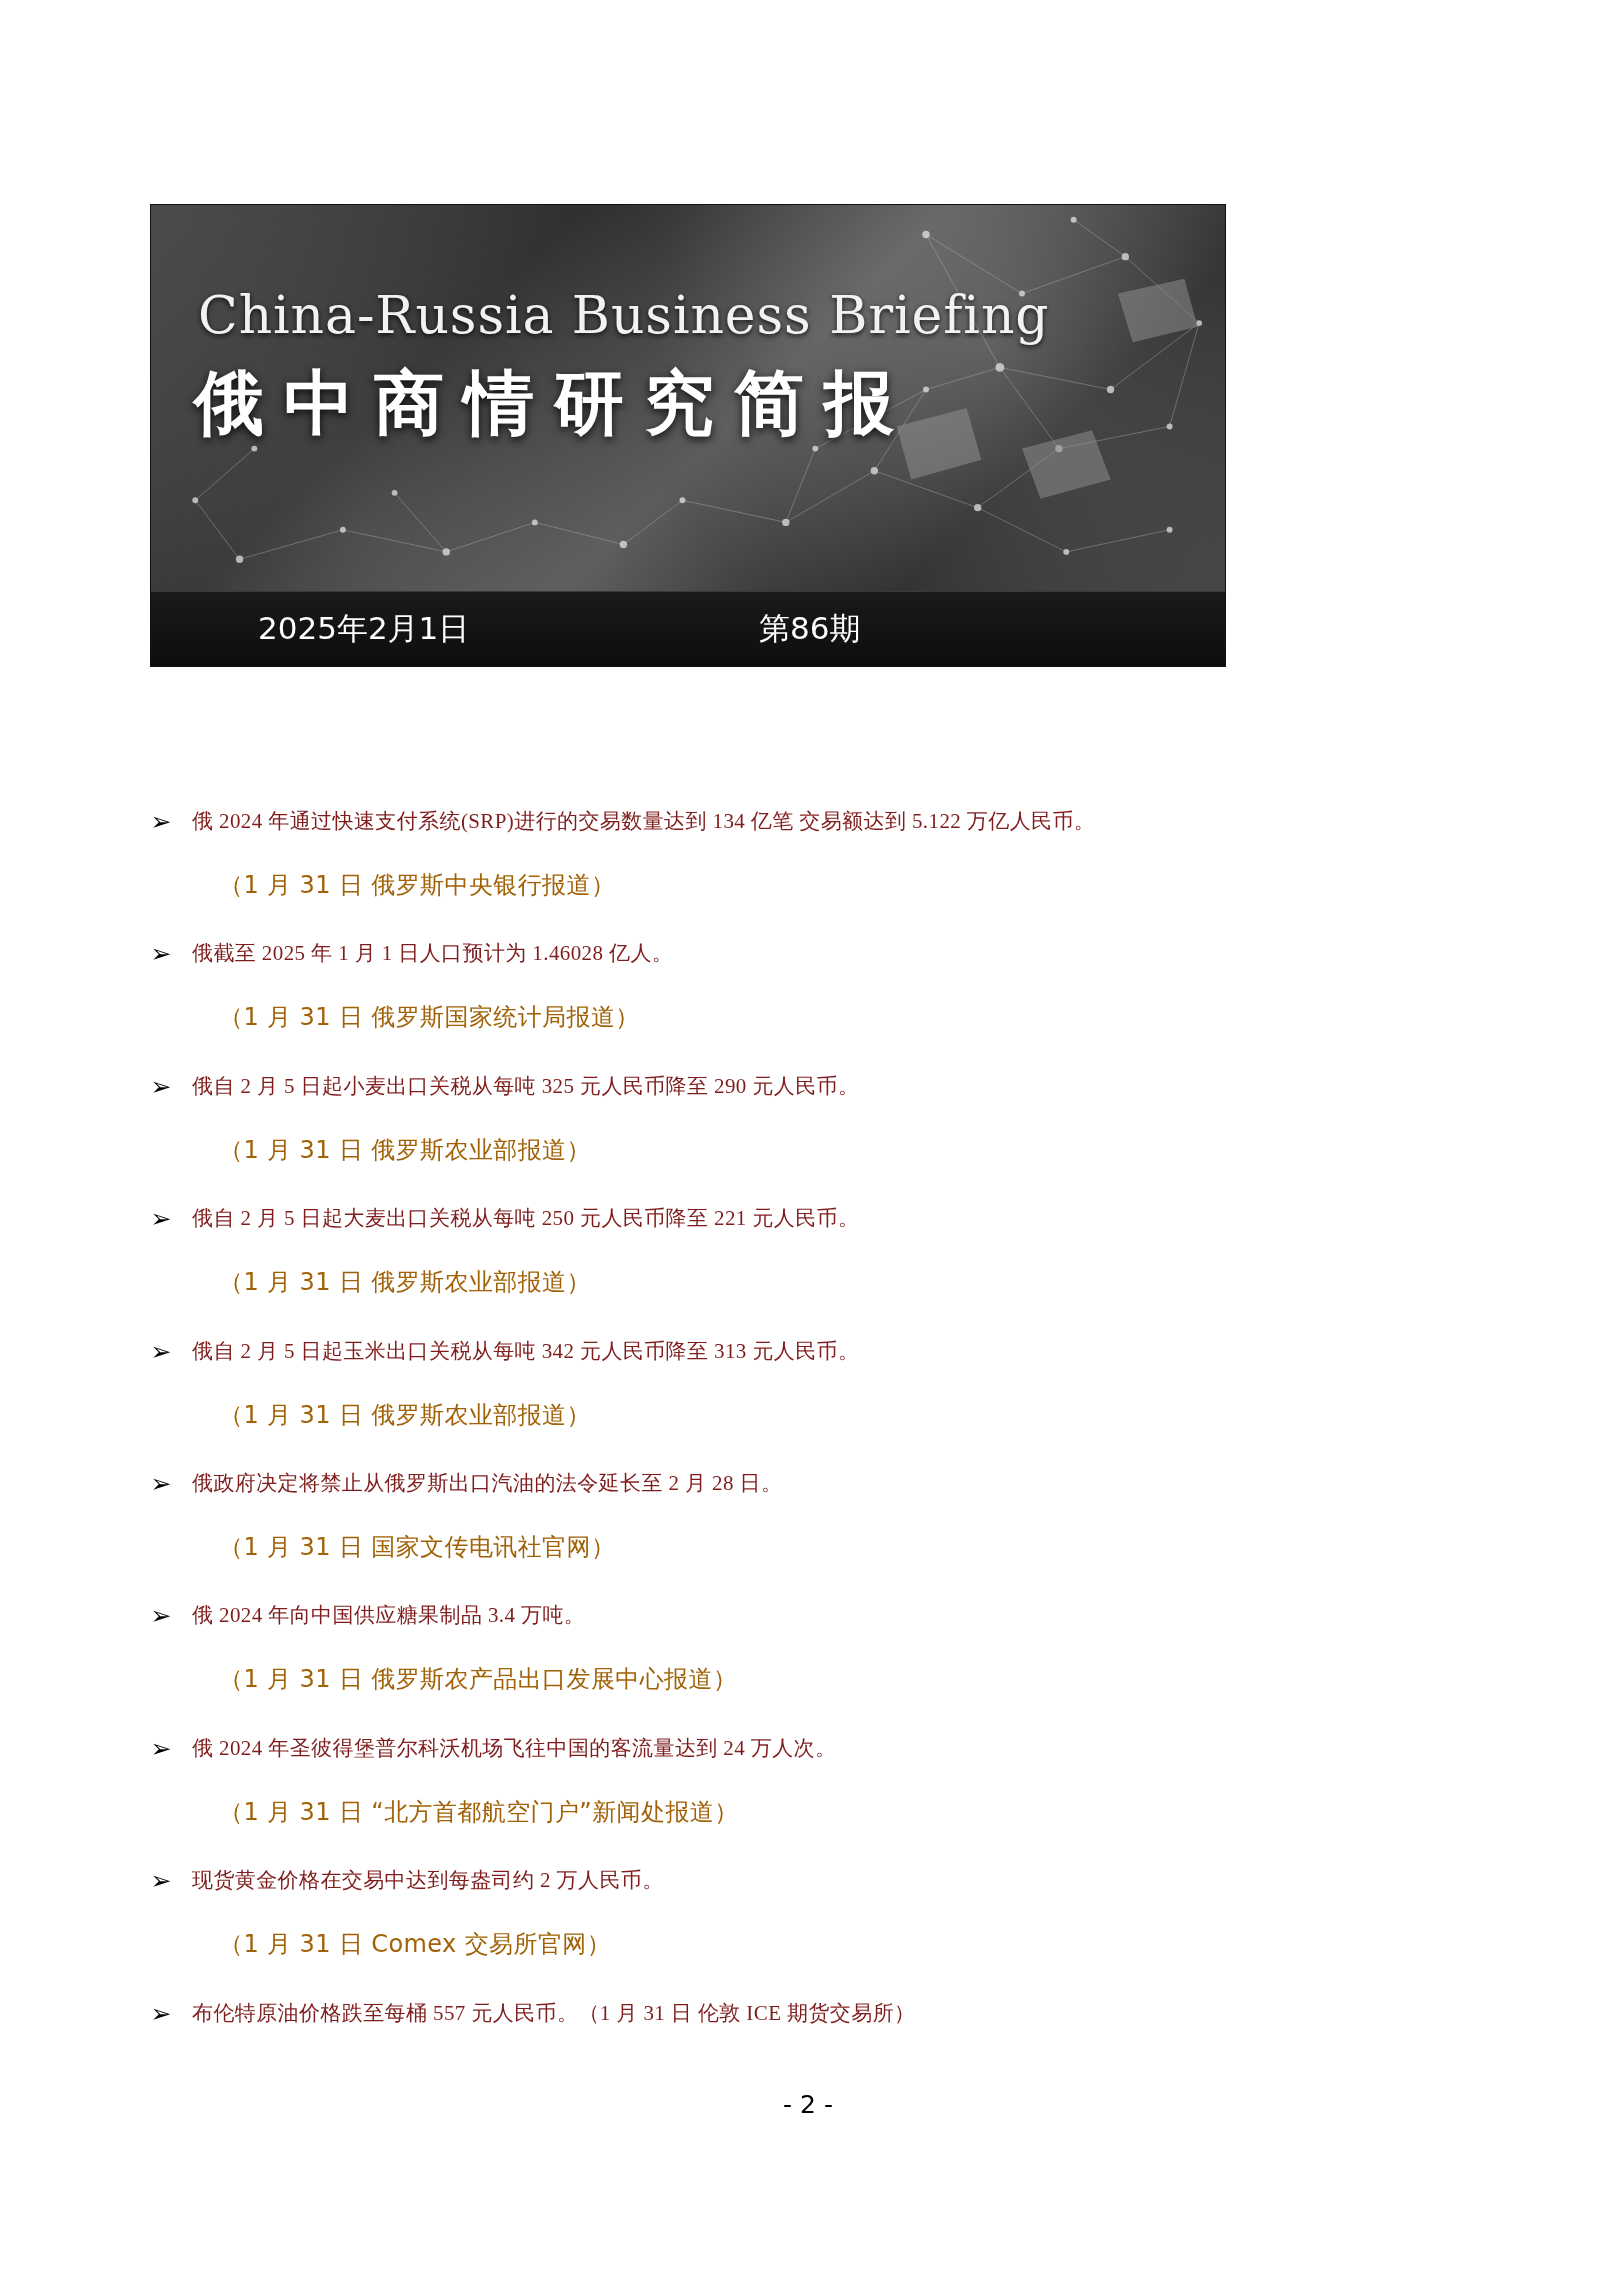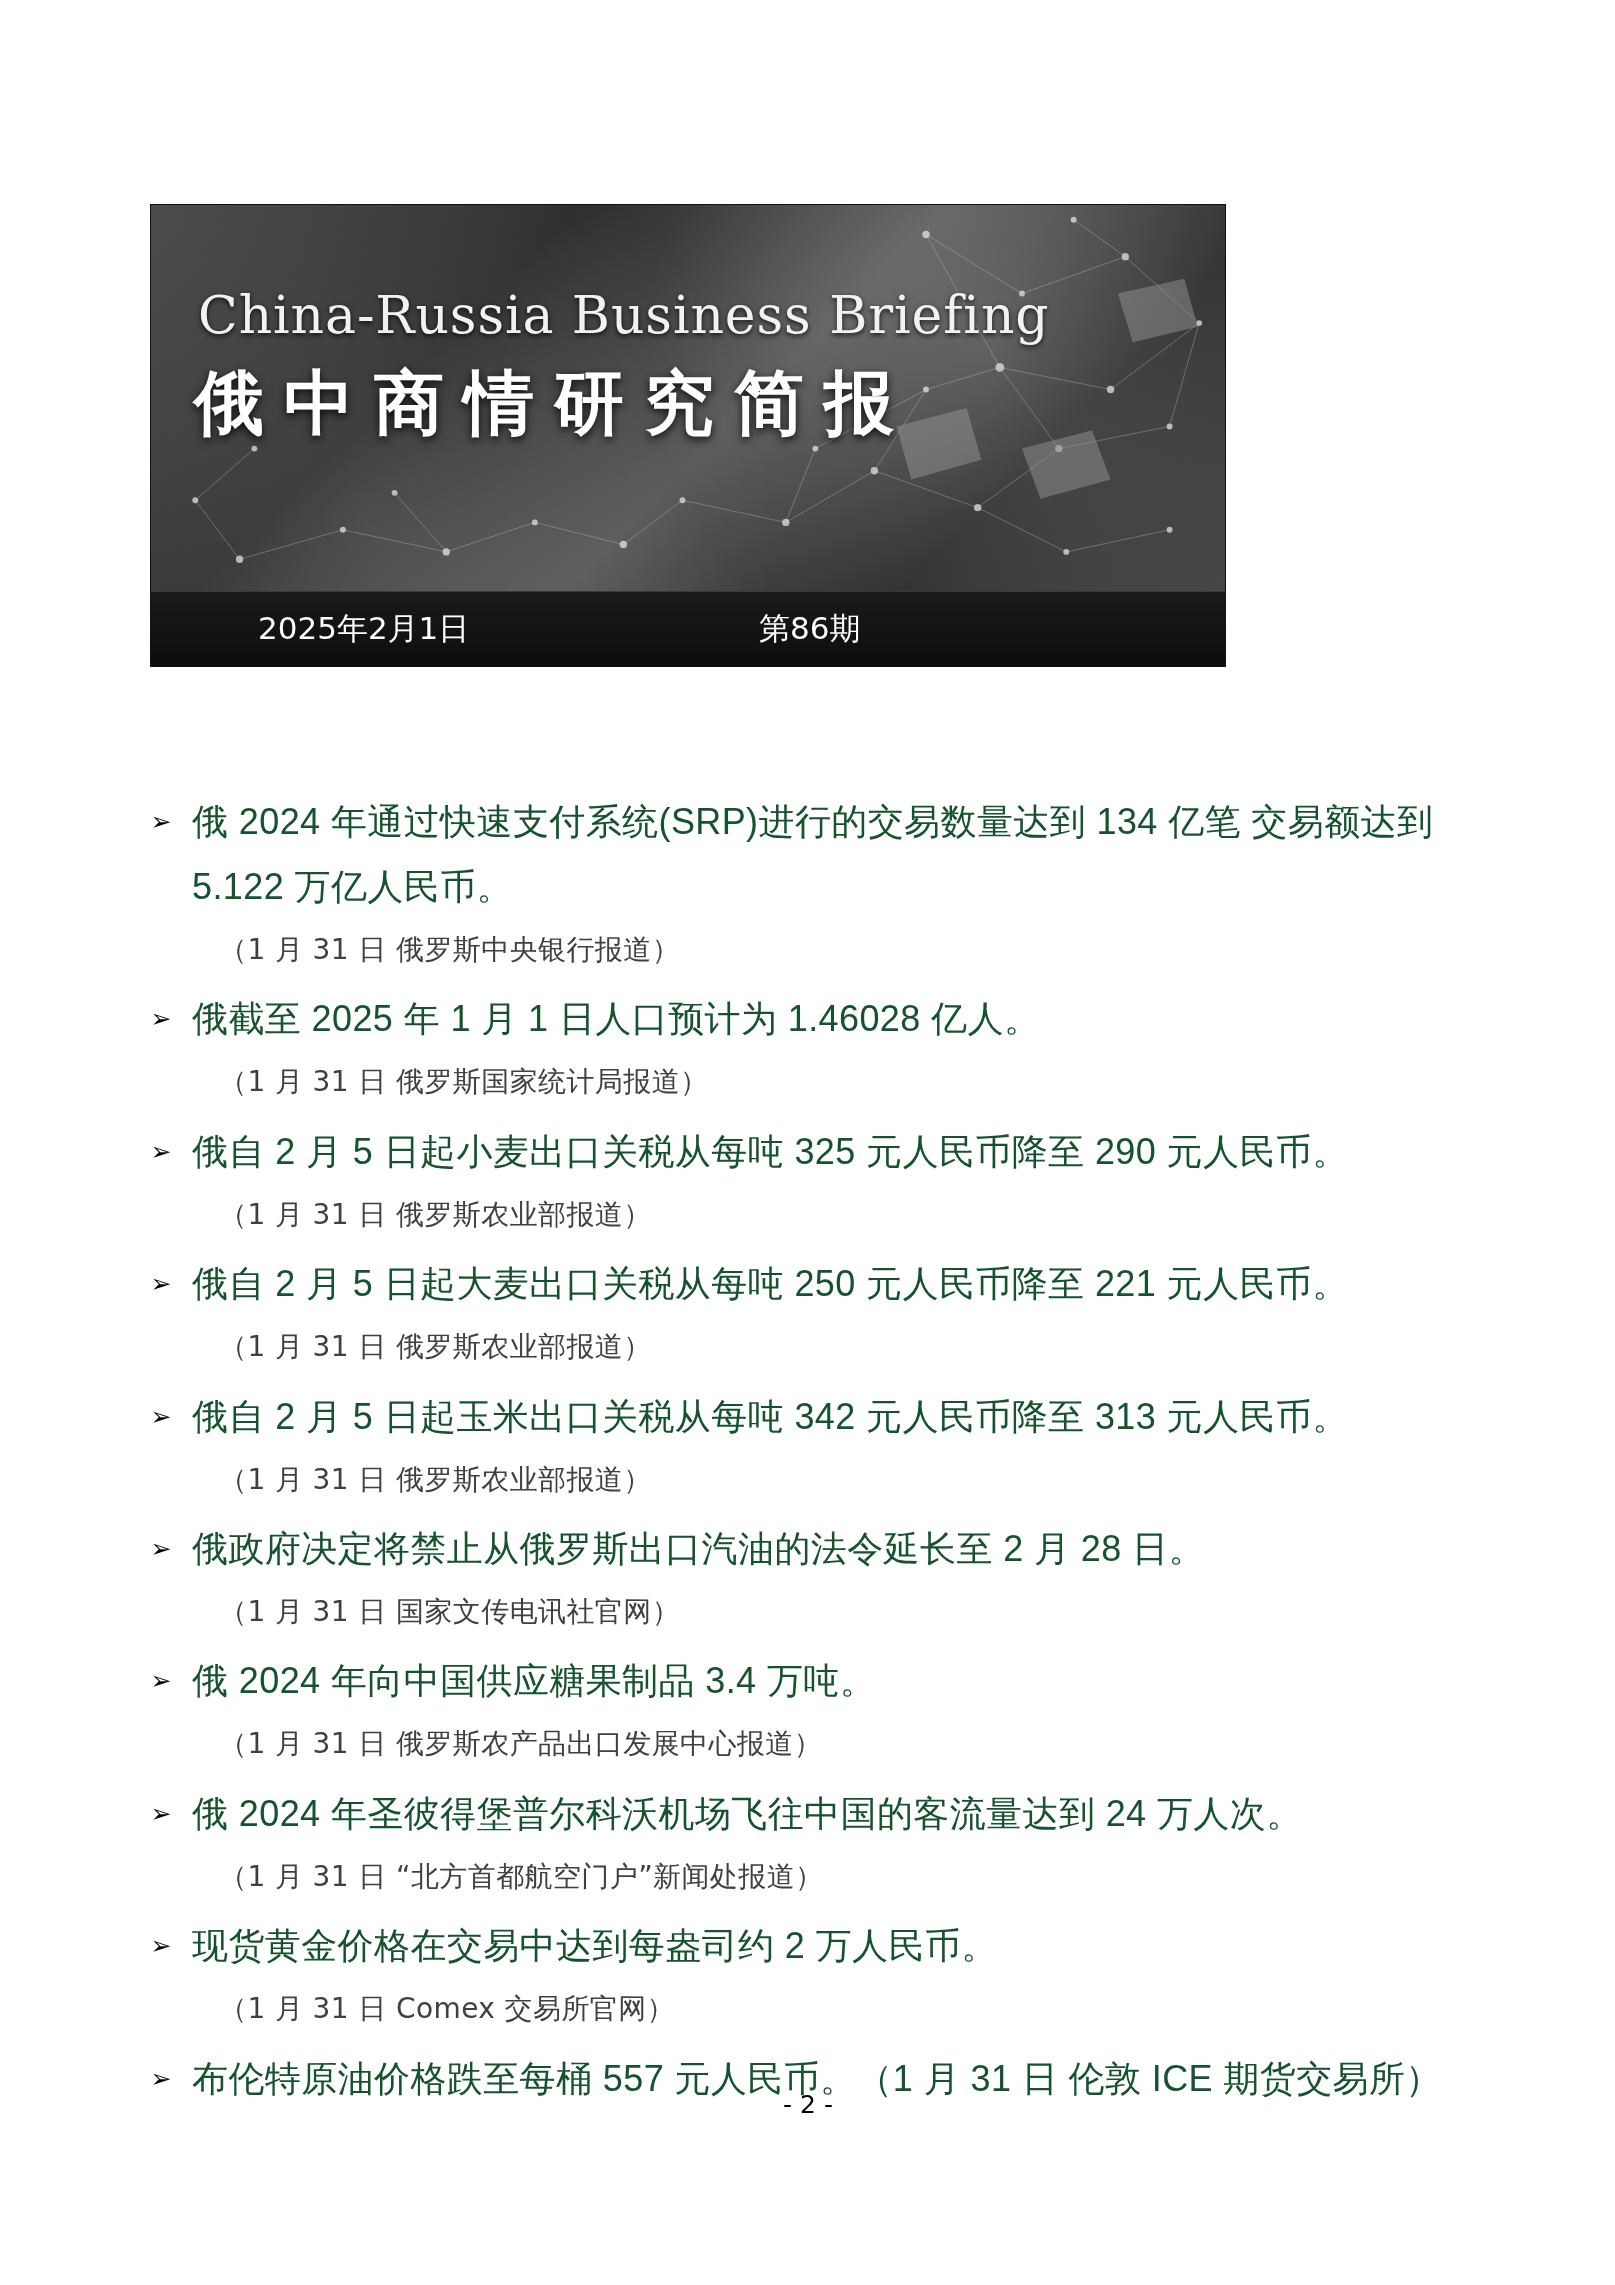--- a/index.html
+++ b/index.html
@@ -129,31 +129,31 @@
     flex: 0 0 56px;
     font-size: 25px;
     color: #000;
     font-family: "DejaVu Sans", sans-serif;
     text-align: left;
     padding-left: 14.5px;
     box-sizing: border-box;
   }
   .item-text {
     flex: 1;
-    font-family: Liberation Sans, sans-serif;
-    font-size: 36px;
-    color: #14532d;
+    font-family: Liberation Serif, serif;
+    font-size: 21px;
+    color: #7f1d1d;
     letter-spacing: 0.4px;
   }
   .item-source {
     margin-left: 56px;
     padding-left: 27px;
     font-family: "DejaVu Sans", sans-serif;
-    font-size: 28px;
-    color: #404040;
+    font-size: 24px;
+    color: #a16207;
     line-height: 62px;
     letter-spacing: 0.4px;
   }
 
   
   .page-number {
     position: absolute;
     left: 0;
     right: 0;
     top: 2090px;

